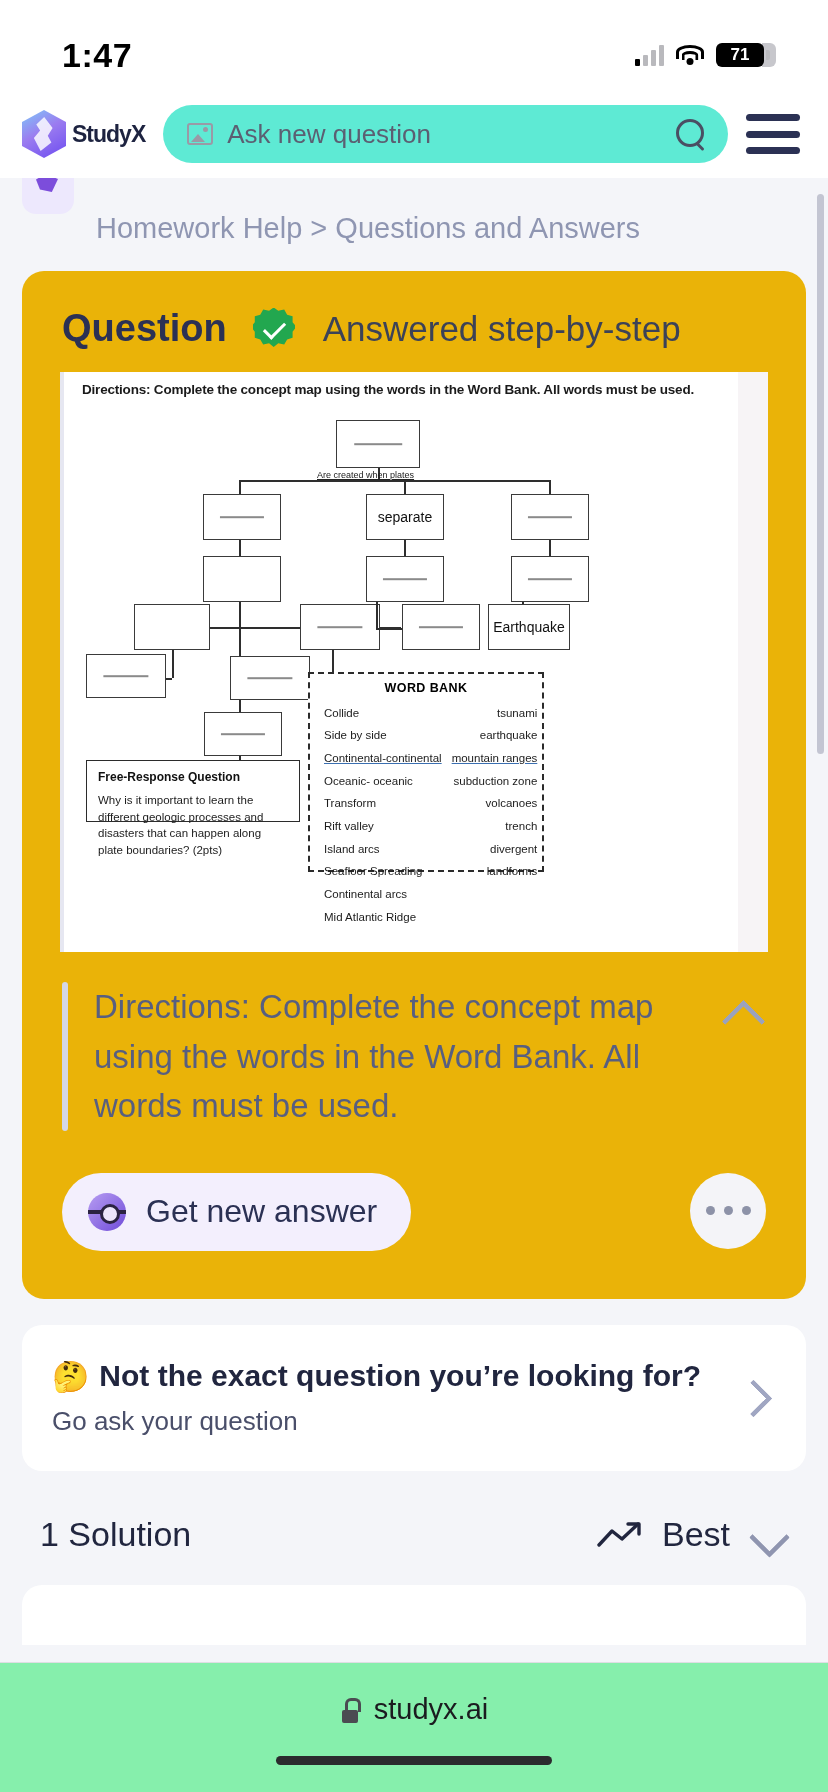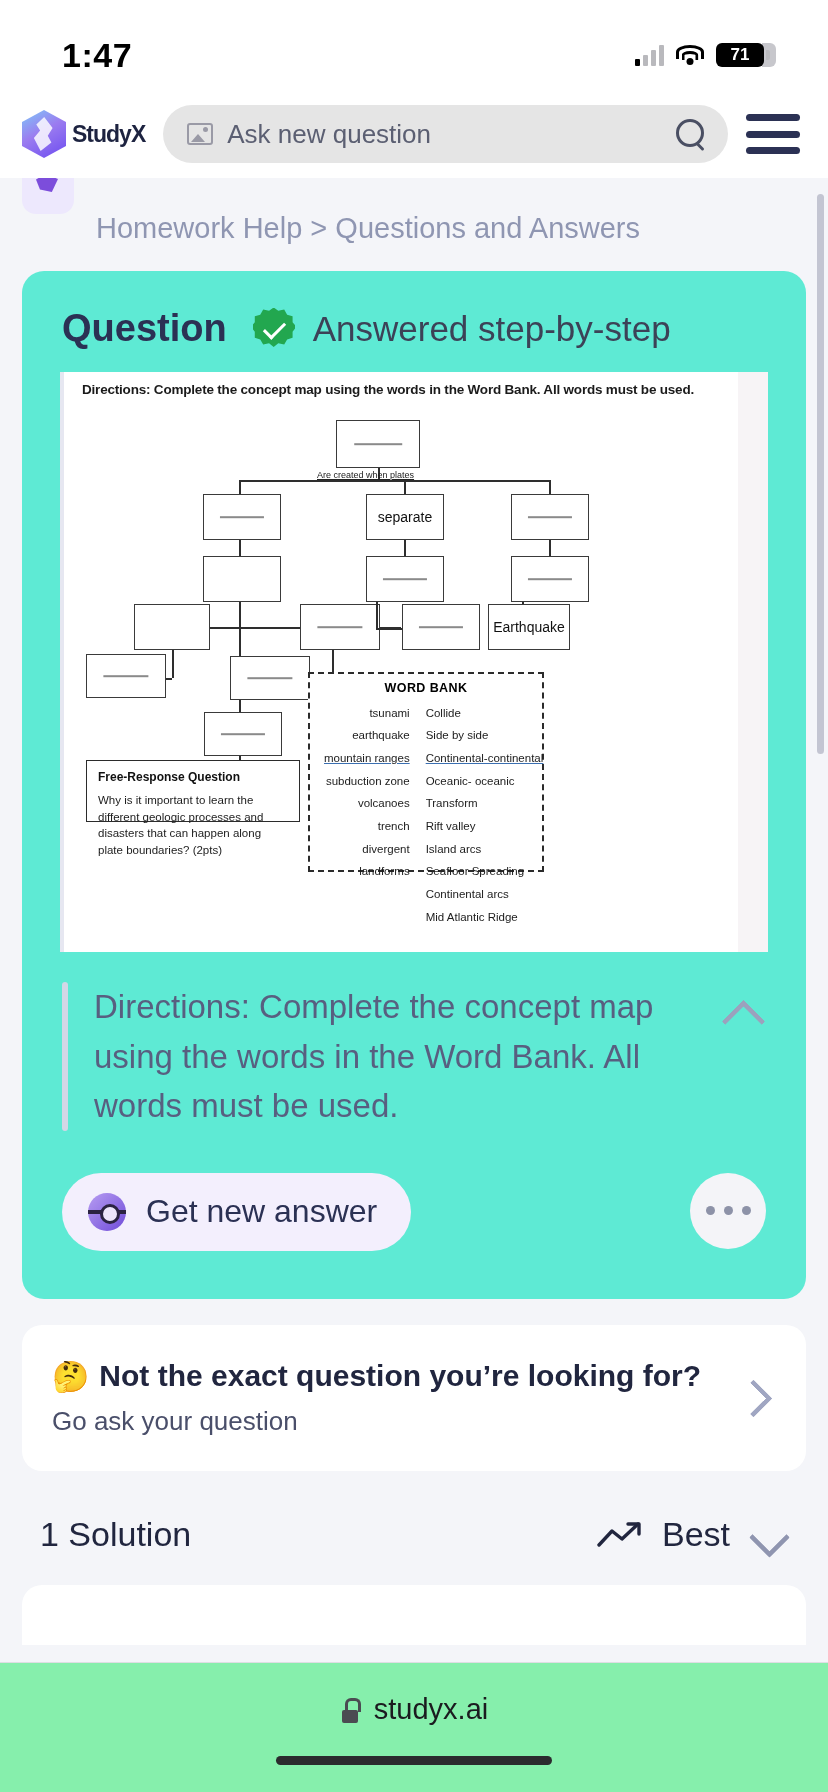--- a/index.html
+++ b/index.html
@@ -46,44 +46,44 @@
     background: linear-gradient(150deg,#7fc8f8 0%,#9b7cf0 45%,#6d4cf0 100%);
     clip-path: polygon(50% 0,100% 25%,100% 75%,50% 100%,0 75%,0 25%);
   }
   .logo-mark::after{
     content:"";position:absolute;left:9px;top:7px;width:24px;height:34px;
     background:#ffffff; opacity:.82;
     clip-path: polygon(55% 0, 90% 32%, 70% 55%, 85% 75%, 40% 100%, 12% 62%, 38% 40%, 22% 22%);
   }
   .logo-text { font-size:23px; font-weight:800; color:#1d2340; letter-spacing:-1px; }
   .searchbox {
-    flex:1; height:58px; background:#e5e5e5; border-radius:29px;
+    flex:1; height:58px; background:#5eead4; border-radius:29px;
     display:flex; align-items:center; padding:0 22px 0 24px; gap:14px;
   }
   .img-icon { width:26px;height:22px;border:2.5px solid #9a9aa6;border-radius:3px;position:relative;flex:none;}
   .img-icon::before{content:"";position:absolute;left:2px;bottom:1px;width:0;height:0;border-left:7px solid transparent;border-right:7px solid transparent;border-bottom:8px solid #9a9aa6;}
   .img-icon::after{content:"";position:absolute;right:3px;top:2px;width:5px;height:5px;border-radius:50%;background:#9a9aa6;}
   .search-ph { flex:1; font-size:26px; color:#5b5f72; }
   .mag { width:30px;height:30px;position:relative;flex:none; }
   .mag::before{content:"";position:absolute;left:0;top:0;width:22px;height:22px;border:3px solid #4a4f63;border-radius:50%;}
   .mag::after{content:"";position:absolute;right:1px;bottom:1px;width:10px;height:3px;background:#4a4f63;transform:rotate(45deg);border-radius:2px;}
   .menu-btn { width:54px;height:46px;display:flex;flex-direction:column;justify-content:space-between;padding:3px 0;flex:none; }
   .menu-btn i{display:block;height:7px;background:#2b3154;border-radius:4px;}
 
   
   .scroll { position:absolute; top:178px; left:0; right:0; bottom:130px; background:#f4f5f9; overflow:hidden; }
   .chip-peek{position:absolute;left:22px;top:-16px;width:52px;height:52px;border-radius:14px;background:#ede8fd;}
   .chip-peek::after{content:"";position:absolute;left:14px;top:12px;width:22px;height:18px;background:#7c4ddb;clip-path:polygon(0 30%,45% 0,100% 28%,72% 100%,18% 86%);}
 
   .breadcrumb { padding: 34px 0 26px 96px; font-size:29px; color:#8f96b2; }
 
-  .card { background:#5eead4; border-radius:22px; margin:0 22px; padding:36px 0 0; }
+  .card { background:#eab308; border-radius:22px; margin:0 22px; padding:36px 0 0; }
   .q-head { display:flex; align-items:center; padding:0 40px; gap:26px; margin-bottom:22px; }
   .q-title { font-size:38px; font-weight:800; color:#2b3154; }
-  .badge-row { display:flex; align-items:center; gap:18px; }
+  .badge-row { display:flex; align-items:center; gap:28px; }
   .seal { width:42px;height:42px;position:relative;flex:none; }
   .seal::before{
     content:"";position:absolute;inset:0;background:#22a74f;
     clip-path: polygon(50% 0%,61% 8%,75% 5%,82% 17%,95% 21%,95% 35%,104% 46%,95% 58%,95% 72%,82% 76%,75% 88%,61% 85%,50% 94%,39% 85%,25% 88%,18% 76%,5% 72%,5% 58%,-4% 46%,5% 35%,5% 21%,18% 17%,25% 5%,39% 8%);
   }
   .seal::after{
     content:"";position:absolute;left:11px;top:14px;width:18px;height:9px;
     border-left:3px solid #fff;border-bottom:3px solid #fff;transform:rotate(-45deg);
   }
   .badge-text { font-size:35px; color:#3c4257; }
@@ -315,42 +315,42 @@
             </div>
           <div class="ln v" style="left:175px;top:384px;height:26px;"></div>
           <div class="ln h" style="left:140px;top:410px;width:36px;"></div>
           <div class="nb" style="left:80px;top:388px;width:80px;height:44px;">
               <div class="blank"></div>
             </div>
 
           <div class="wordbank" style="left:244px;top:300px;width:236px;height:200px;">
             <div class="wb-title">WORD BANK</div>
             <div class="wb-grid">
-              <div class="wb-col r">
-                <div class="wb-item">tsunami</div>
-                <div class="wb-item">earthquake</div>
-                <div class="wb-item hl">mountain ranges</div>
-                <div class="wb-item">subduction zone</div>
-                <div class="wb-item">volcanoes</div>
-                <div class="wb-item">trench</div>
-                <div class="wb-item">divergent</div>
-                <div class="wb-item">landforms</div>
-              </div>
               <div class="wb-col">
                 <div class="wb-item">Collide</div>
                 <div class="wb-item">Side by side</div>
                 <div class="wb-item hl">Continental-continental</div>
                 <div class="wb-item">Oceanic- oceanic</div>
                 <div class="wb-item">Transform</div>
                 <div class="wb-item">Rift valley</div>
                 <div class="wb-item">Island arcs</div>
                 <div class="wb-item">Seafloor Spreading</div>
                 <div class="wb-item">Continental arcs</div>
                 <div class="wb-item">Mid Atlantic Ridge</div>
               </div>
+              <div class="wb-col r">
+                <div class="wb-item">tsunami</div>
+                <div class="wb-item">earthquake</div>
+                <div class="wb-item hl">mountain ranges</div>
+                <div class="wb-item">subduction zone</div>
+                <div class="wb-item">volcanoes</div>
+                <div class="wb-item">trench</div>
+                <div class="wb-item">divergent</div>
+                <div class="wb-item">landforms</div>
+              </div>
             </div>
           </div>
 
           <div class="frq" style="left:22px;top:388px;width:214px;height:62px;">
             <div class="frq-t">Free-Response Question</div>
             <div class="frq-b">Why is it important to learn the different geologic processes and disasters that can happen along plate boundaries? (2pts)</div>
           </div>
 
         </div>
       </div>

